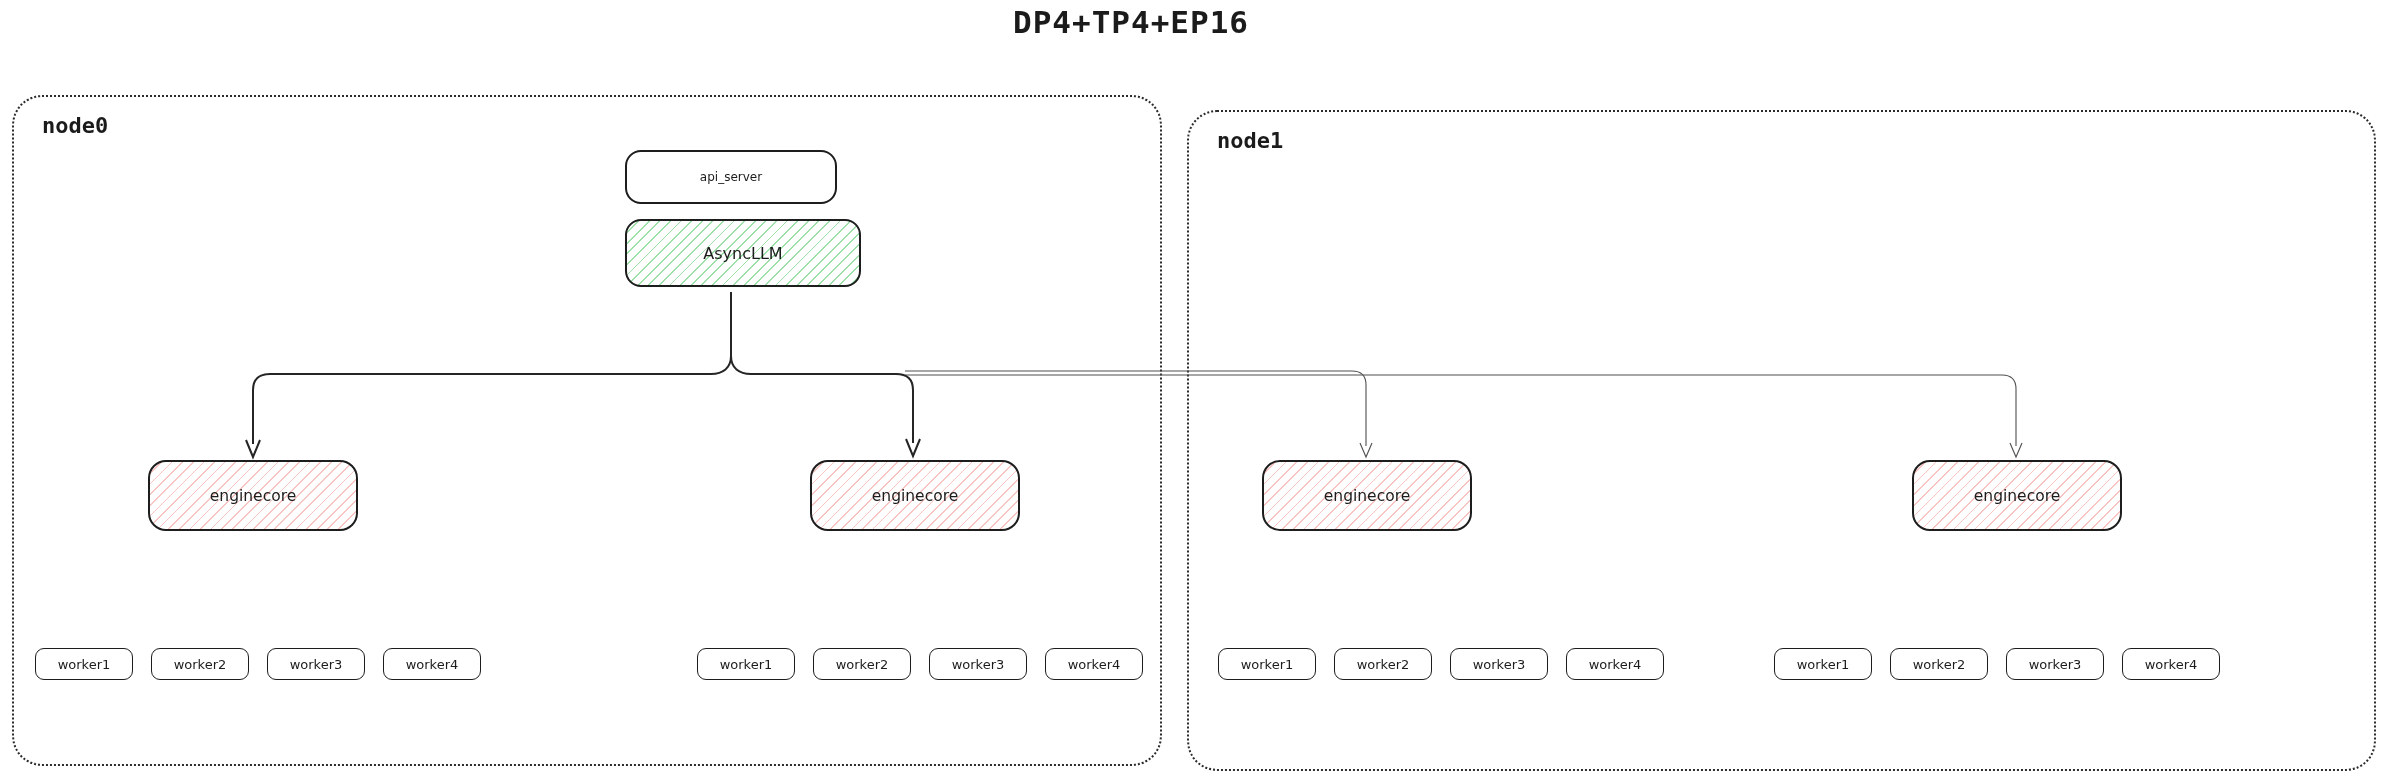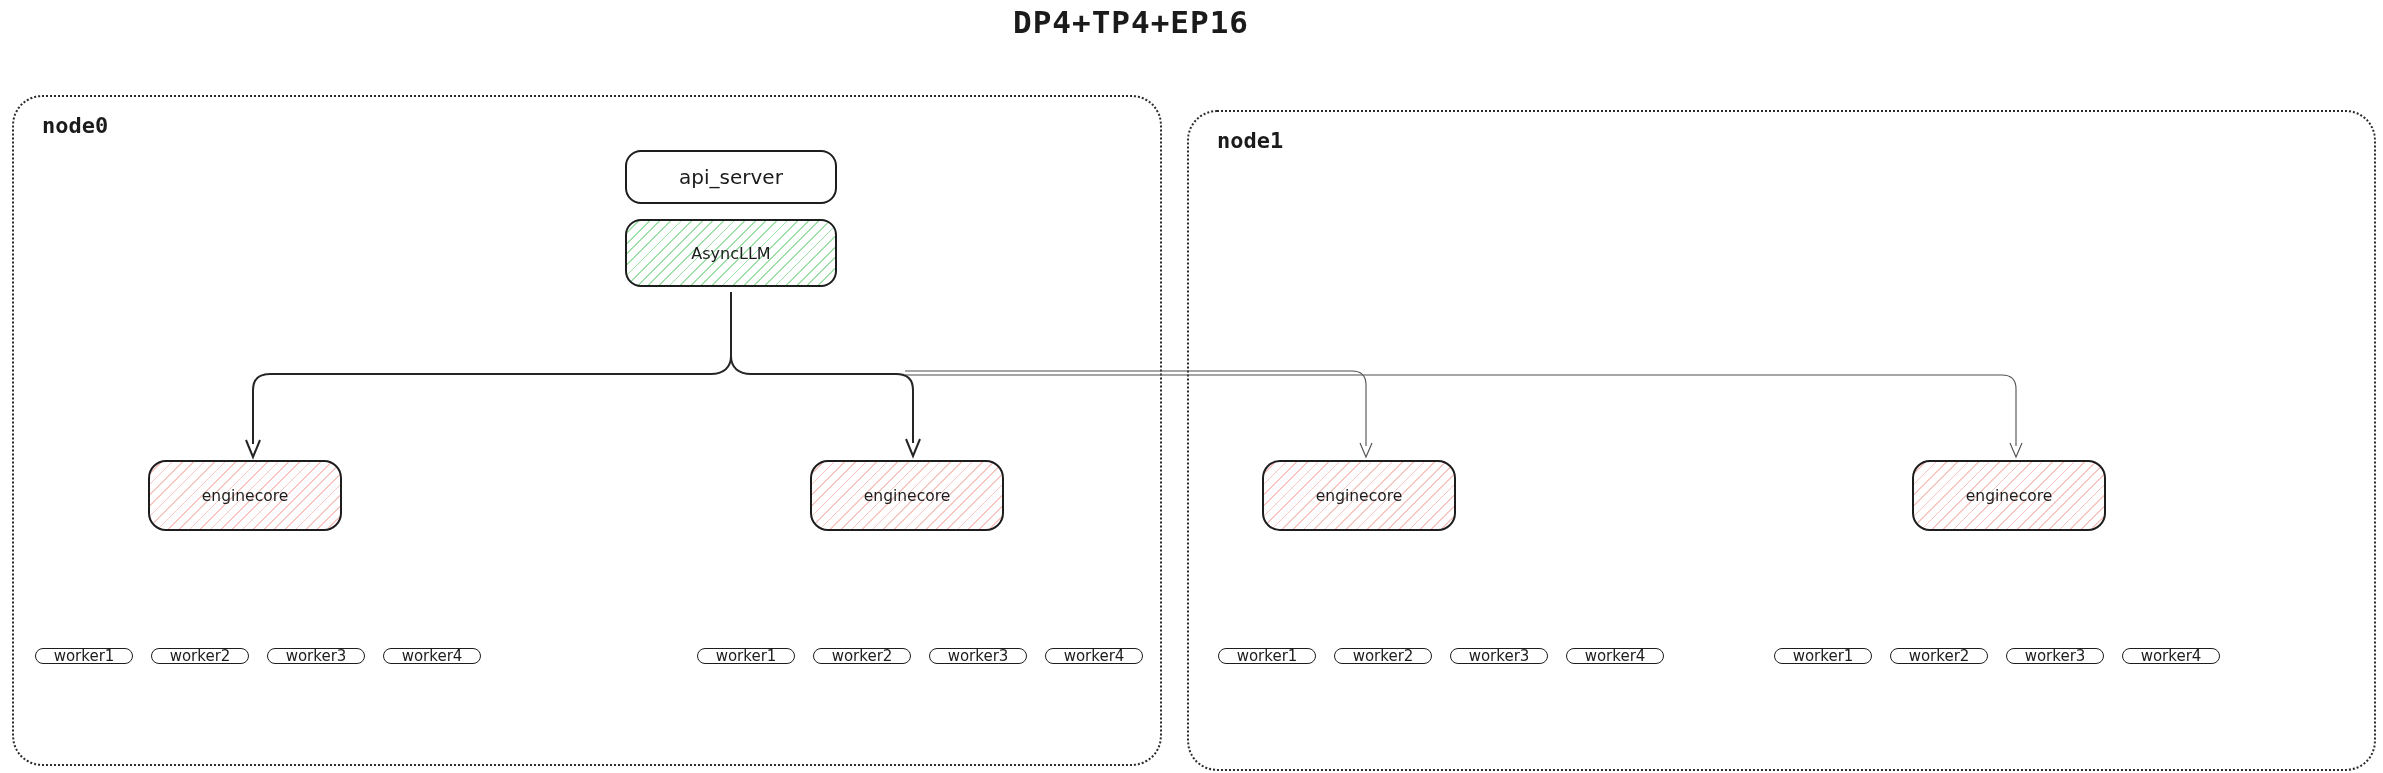--- a/index.html
+++ b/index.html
@@ -42,50 +42,50 @@
   .box {
     position: absolute;
     box-sizing: border-box;
     border: 2px solid #1d1d1d;
     background: #ffffff;
     display: flex; align-items: center; justify-content: center;
     color: #1c1c1c;
   }
   .api-server {
     left: 625px; top: 150px; width: 212px; height: 54px;
-    border-radius: 16px; font-size: 20px;
+    border-radius: 16px; font-size: 12px;
     z-index: 3;
   }
   .async-llm {
-    left: 625px; top: 219px; width: 212px; height: 68px;
+    left: 625px; top: 219px; width: 236px; height: 68px;
     border-radius: 16px; font-size: 16px;
     z-index: 3;
     background-color: #ffffff;
     background-image: repeating-linear-gradient(135deg,
       rgba(123, 214, 138, 0.75) 0px, rgba(123, 214, 138, 0.75) 1.3px,
       transparent 1.3px, transparent 7.5px);
   }
   .enginecore {
-    top: 460px; width: 194px; height: 71px;
+    top: 460px; width: 210px; height: 71px;
     border-radius: 18px; font-size: 15.5px;
     z-index: 3;
     background-color: #ffffff;
     background-image: repeating-linear-gradient(135deg,
       rgba(240, 150, 143, 0.55) 0px, rgba(240, 150, 143, 0.55) 1.2px,
       transparent 1.2px, transparent 7.5px);
     justify-content: center;
   }
   .ec1 { left: 148px; }
   .ec2 { left: 810px; }
   .ec3 { left: 1262px; }
   .ec4 { left: 1912px; }
   .worker {
-    top: 648px; width: 98px; height: 16px;
+    top: 648px; width: 98px; height: 32px;
     border-width: 1.7px; border-radius: 9px;
-    font-size: 15px;
+    font-size: 13px;
     z-index: 3;
   }
   .connector-layer {
     position: absolute; left: 0; top: 0;
     width: 2383px; height: 773px;
     z-index: 2;
     pointer-events: none;
   }
 </style>
 </head>

